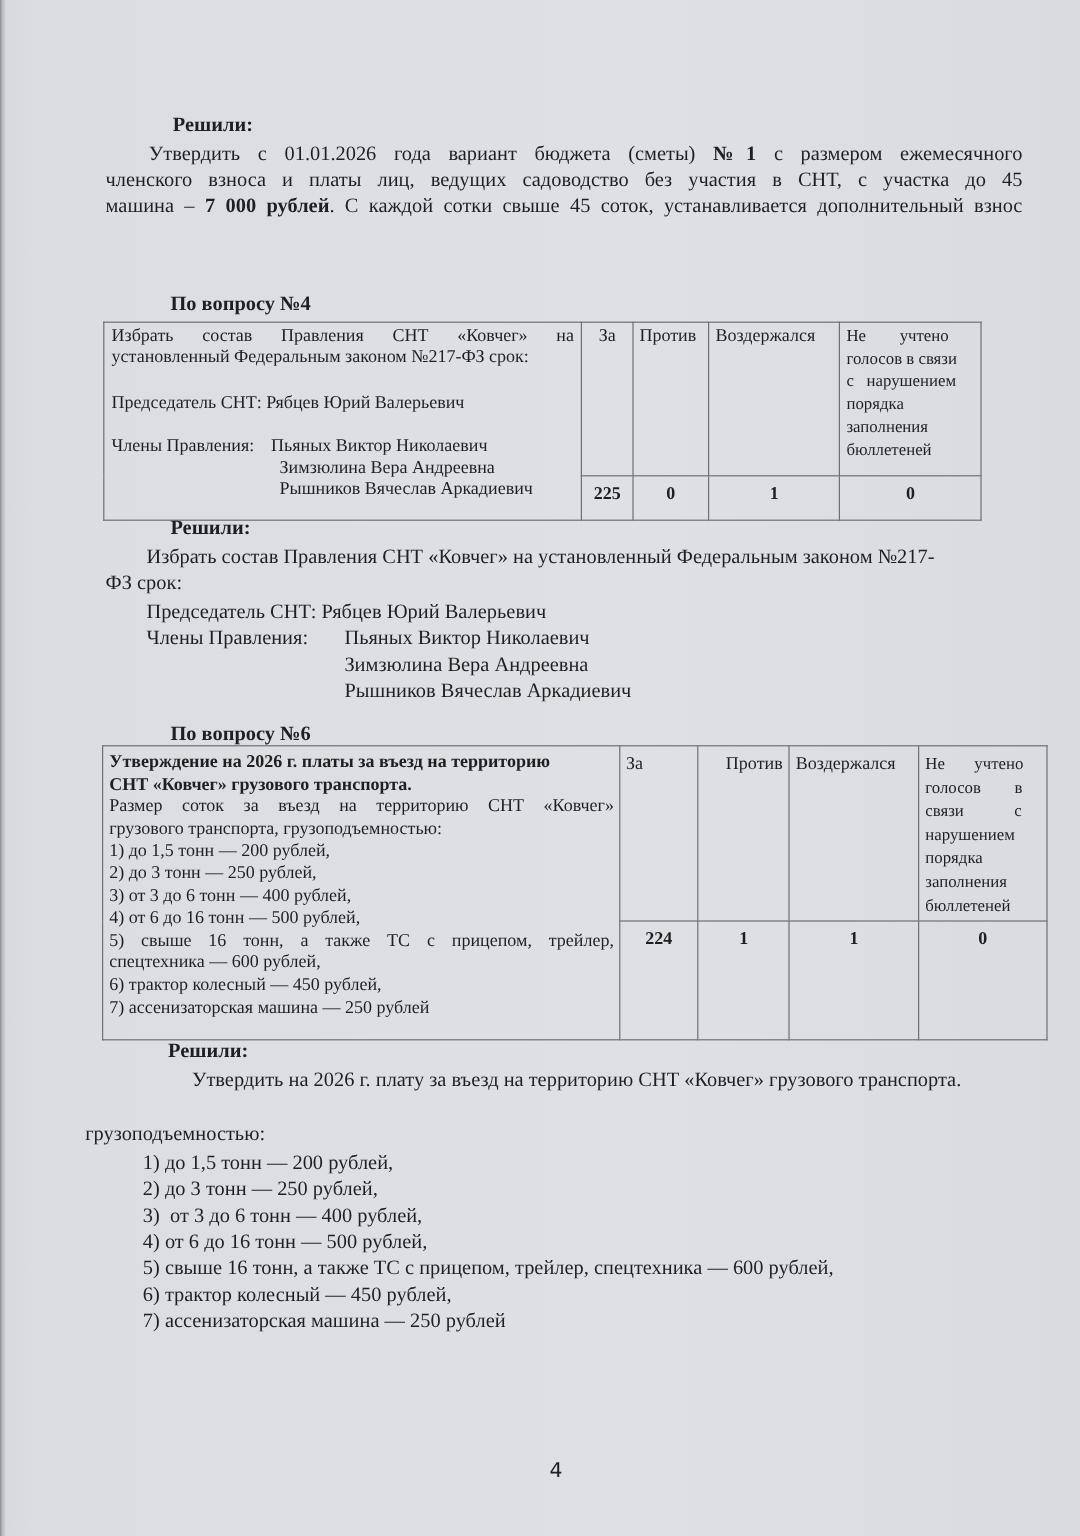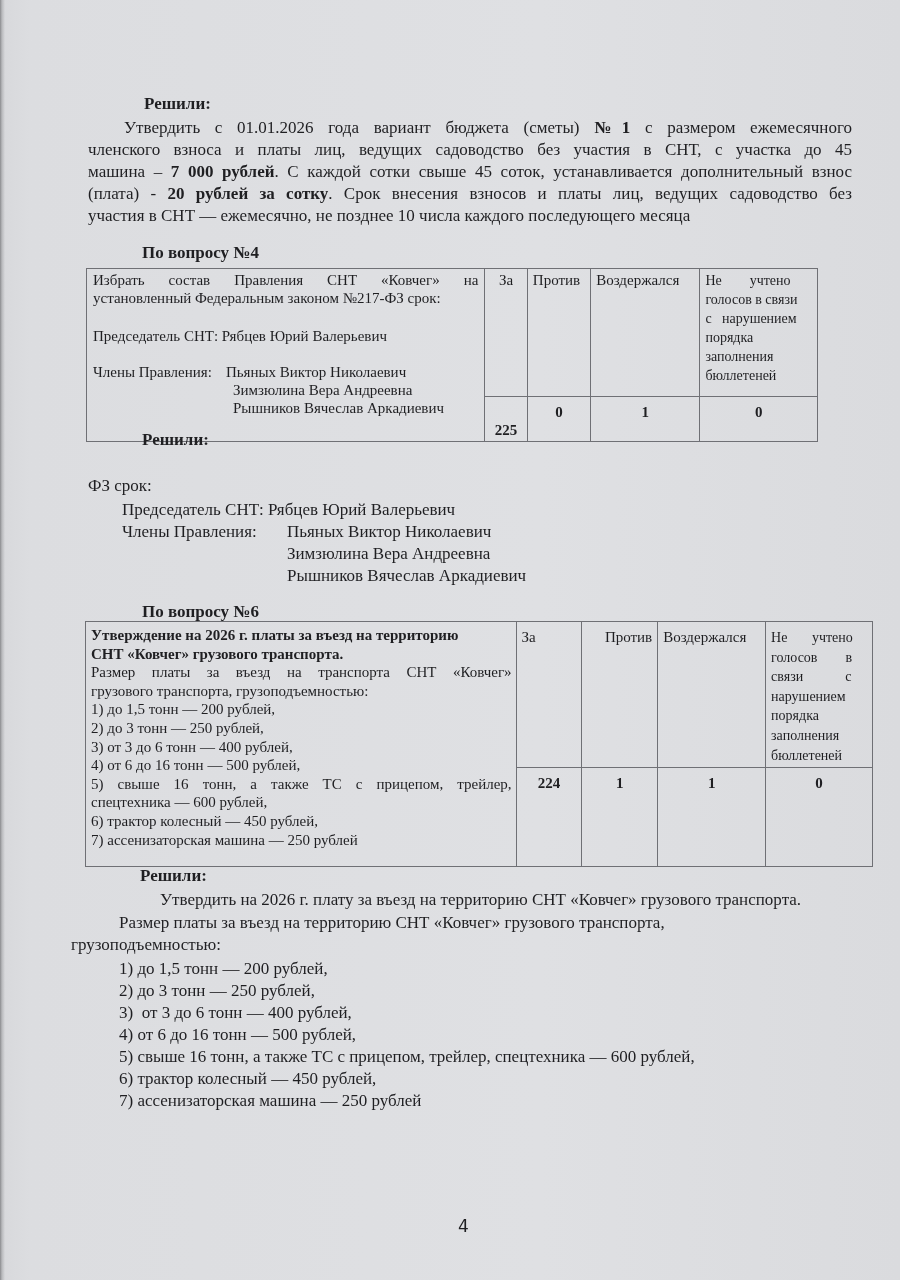--- a/index.html
+++ b/index.html
@@ -38,22 +38,20 @@
 </head>
 <body>
 
 <div class="page">
 
   <div class="abs heading" style="left:124px; top:94px;">Решили:</div>
 
   <div class="abs p just" style="left:124px; top:117px; width:728px;"><span>Утвердить с 01.01.2026  года вариант бюджета  (сметы) </span><b>№1</b><span> с размером ежемесячного</span></div>
   <div class="abs p just" style="left:88px; top:139px; width:764px;">членского взноса и  платы лиц, ведущих  садоводство   без участия в СНТ,  с участка до 45</div>
   <div class="abs p just" style="left:88px; top:161px; width:764px;"><span>машина – </span><b>7 000 рублей</b><span>. С каждой сотки свыше 45 соток, устанавливается дополнительный взнос</span></div>
-  <div class="abs p just" style="left:88px; top:183px; width:764px;"><span>(плата) - </span><b>20 рублей за сотку</b><span>.  Срок внесения взносов и платы лиц, ведущих садоводство без</span></div>
-  <div class="abs p" style="left:88px; top:205px;">участия в СНТ — ежемесячно, не позднее 10 числа каждого последующего месяца</div>
 
   <div class="abs heading" style="left:122px; top:243px;">По вопросу №4</div>
 
   <table class="vote" style="left:86px; top:268px; width:732px; height:166px;">
     <colgroup>
       <col style="width:423px">
         <col style="width:49px">
         <col style="width:67px">
         <col style="width:120px">
         <col style="width:128px">
@@ -78,29 +76,30 @@
       <td class="hdr" style="font-size:14px; line-height:19px;">
         <div style="white-space:pre">Не        учтено</div>
         <div style="white-space:pre">голосов в связи</div>
         <div style="white-space:pre">с   нарушением</div>
         <div>порядка</div>
         <div>заполнения</div>
         <div>бюллетеней</div>
       </td>
     </tr>
     <tr>
-      <td class="num" style="padding-top:24px">225</td>
+      <td class="num" style="padding-top:6px">225</td>
       <td class="num" style="padding-top:6px">0</td>
       <td class="num" style="padding-top:6px">1</td>
       <td class="num" style="padding-top:6px">0</td>
     </tr>
   </tbody>
     </table>
 
   <div class="abs heading" style="left:122px; top:430px;">Решили:</div>
+  <div class="abs p" style="left:122px; top:453px;">Избрать состав Правления СНТ «Ковчег» на установленный Федеральным законом  №217-</div>
   <div class="abs p" style="left:88px; top:475px;">ФЗ срок:</div>
   <div class="abs p" style="left:122px; top:499px;">Председатель СНТ:  Рябцев Юрий Валерьевич</div>
   <div class="abs p" style="left:122px; top:521px;">Члены Правления:</div>
   <div class="abs p" style="left:287px; top:521px;">Пьяных Виктор Николаевич</div>
   <div class="abs p" style="left:287px; top:543px;">Зимзюлина Вера Андреевна</div>
   <div class="abs p" style="left:287px; top:565px;">Рышников Вячеслав Аркадиевич</div>
 
   <div class="abs heading" style="left:122px; top:602px;">По вопросу №6</div>
 
   <table class="vote" style="left:85px; top:621px; width:788px; height:246px;">
@@ -109,21 +108,21 @@
         <col style="width:66px">
         <col style="width:76px">
         <col style="width:108px">
         <col style="width:107px">
     </colgroup>
     <tbody>
         <tr style="height:146px;">
       <td rowspan="2" style="padding:4px 4px 2px 5px; line-height:18.6px;">
         <div class="desc-line bold">Утверждение на 2026 г. платы за въезд на территорию</div>
         <div class="desc-line bold">СНТ «Ковчег» грузового транспорта.</div>
-        <div class="desc-line j">Размер  платы  за  въезд  на  транспорта  СНТ  «Ковчег»</div>
+        <div class="desc-line j">Размер  соток  за  въезд  на  территорию  СНТ  «Ковчег»</div>
         <div class="desc-line">грузового транспорта, грузоподъемностью:</div>
         <div class="desc-line">1) до 1,5 тонн — 200 рублей,</div>
         <div class="desc-line">2) до 3 тонн — 250 рублей,</div>
         <div class="desc-line">3)  от 3 до 6 тонн — 400 рублей,</div>
         <div class="desc-line">4) от 6 до 16 тонн — 500 рублей,</div>
         <div class="desc-line j">5)  свыше  16  тонн,  а  также  ТС  с  прицепом,  трейлер,</div>
         <div class="desc-line">спецтехника — 600 рублей,</div>
         <div class="desc-line">6) трактор колесный — 450 рублей,</div>
         <div class="desc-line">7) ассенизаторская машина — 250 рублей</div>
       </td>
@@ -144,21 +143,20 @@
       <td class="num" style="padding-top:6px">224</td>
       <td class="num" style="padding-top:6px">1</td>
       <td class="num" style="padding-top:6px">1</td>
       <td class="num" style="padding-top:6px">0</td>
     </tr>
   </tbody>
     </table>
 
   <div class="abs heading" style="left:120px; top:866px;">Решили:</div>
   <div class="abs p" style="left:120px; top:889px;margin-left:40px;">Утвердить на 2026 г. плату за въезд на территорию СНТ «Ковчег» грузового транспорта.</div>
-  <div class="abs p" style="left:119px; top:912px;">Размер   платы   за   въезд   на   территорию   СНТ   «Ковчег»   грузового   транспорта,</div>
   <div class="abs p" style="left:71px; top:934px;">грузоподъемностью:</div>
 
   <div class="abs p" style="left:119px; top:958px;"><span>1)</span> <span>до 1,5 тонн — 200 рублей,</span></div>
   <div class="abs p" style="left:119px; top:980px;"><span>2)</span> <span>до 3 тонн — 250 рублей,</span></div>
   <div class="abs p" style="left:119px; top:1002px; white-space:pre;"><span>3)</span> <span> от 3 до 6 тонн — 400 рублей,</span></div>
   <div class="abs p" style="left:119px; top:1024px;"><span>4)</span> <span>от 6 до 16 тонн — 500 рублей,</span></div>
   <div class="abs p" style="left:119px; top:1046px;"><span>5)</span> <span>свыше 16 тонн, а также ТС с прицепом, трейлер, спецтехника — 600 рублей,</span></div>
   <div class="abs p" style="left:119px; top:1068px;"><span>6)</span> <span>трактор колесный — 450 рублей,</span></div>
   <div class="abs p" style="left:119px; top:1090px;"><span>7)</span> <span>ассенизаторская машина — 250 рублей</span></div>
 

